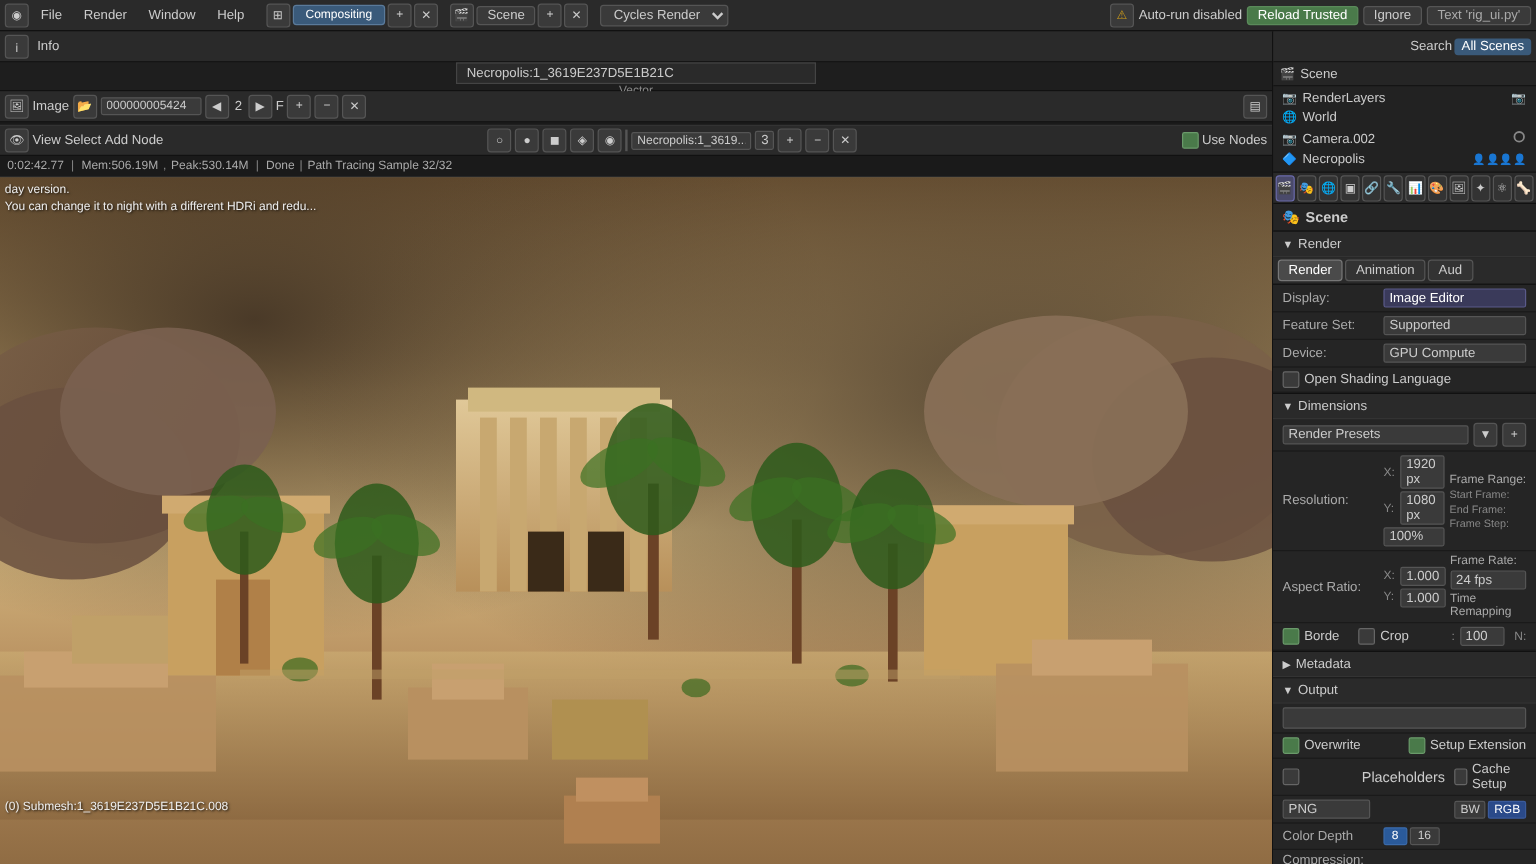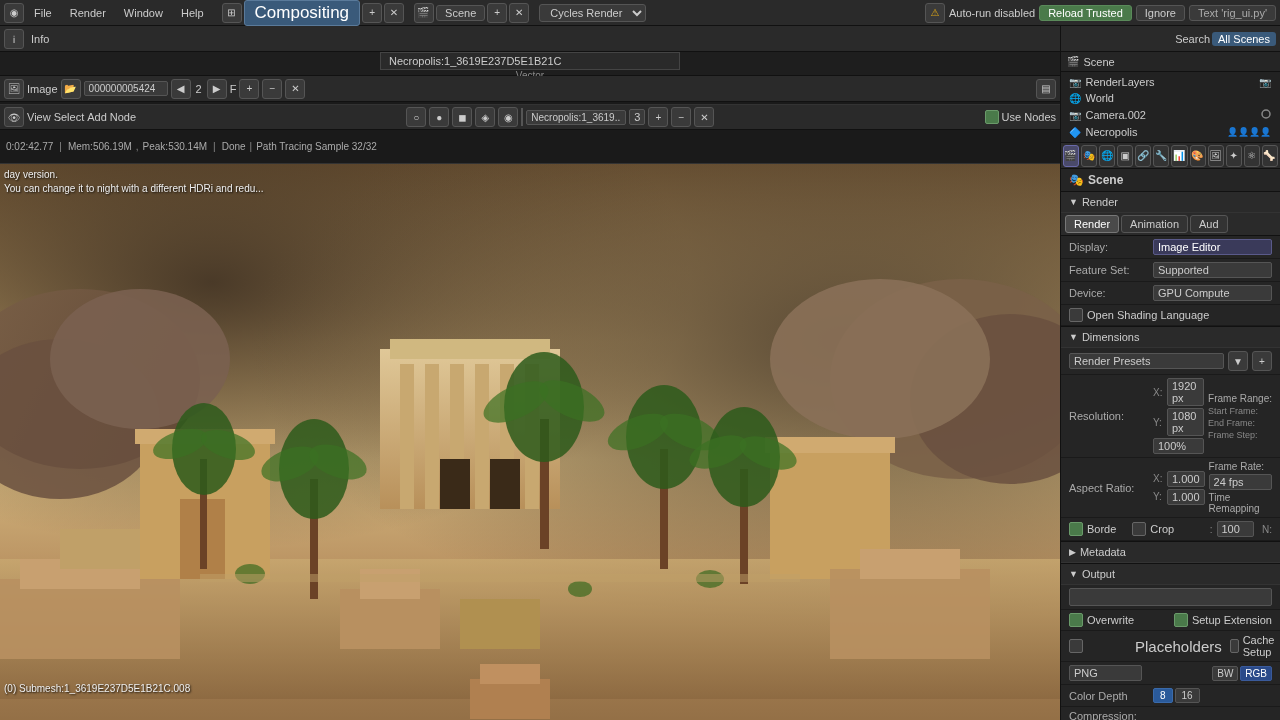--- a/index.html
+++ b/index.html
@@ -338,21 +338,21 @@
     <div class="scene-icons">
       <div class="icon-btn">◉</div>
     </div>
     <div class="menu-item">File</div>
     <div class="menu-item">Render</div>
     <div class="menu-item">Window</div>
     <div class="menu-item">Help</div>
 
     <div style="display:flex; align-items:center; margin-left:8px; gap:2px;">
       <div class="icon-btn">⊞</div>
-      <div style="background:#3a5a7a; border:1px solid #5a7a9a; padding:2px 10px; border-radius:3px; color:#fff; font-size:17px; cursor:pointer;">Compositing</div>
+      <div style="background:#3a5a7a; border:1px solid #5a7a9a; padding:2px 10px; border-radius:3px; color:#fff; font-size:10px; cursor:pointer;">Compositing</div>
       <div class="icon-btn">+</div>
       <div class="icon-btn">✕</div>
     </div>
 
     <div style="display:flex; align-items:center; margin-left:8px; gap:2px;">
       <div class="icon-btn">🎬</div>
       <div style="background:#3a3a3a; border:1px solid #555; padding:1px 8px; border-radius:3px; font-size:11px; color:#ccc;">Scene</div>
       <div class="icon-btn">+</div>
       <div class="icon-btn">✕</div>
     </div>
@@ -425,21 +425,21 @@
         <div class="icon-btn">✕</div>
         <div style="flex:1"></div>
         <label style="display:flex; align-items:center; gap:3px; cursor:pointer;">
           <div class="checkbox-sq checked"></div>
           <span style="color:#ccc; font-size:11px;">Use Nodes</span>
         </label>
       </div>
 
       <div class="viewport-wrapper">
 
-        <div style="height:34px; background:#1a1a1a; display:flex; align-items:center; padding:0 6px; border-bottom:1px solid #333;">
+        <div style="height:18px; background:#1a1a1a; display:flex; align-items:center; padding:0 6px; border-bottom:1px solid #333;">
           <span style="color:#aaa; font-size:10px;">0:02:42.77</span>
           <span style="color:#888; font-size:10px; margin:0 6px;">|</span>
           <span style="color:#aaa; font-size:10px;">Mem:506.19M</span>
           <span style="color:#888; font-size:10px; margin:0 4px;">,</span>
           <span style="color:#aaa; font-size:10px;">Peak:530.14M</span>
           <span style="color:#888; font-size:10px; margin:0 6px;">|</span>
           <span style="color:#aaa; font-size:10px;">Done</span>
           <span style="color:#888; font-size:10px; margin:0 4px;">|</span>
           <span style="color:#aaa; font-size:10px;">Path Tracing Sample 32/32</span>
         </div>
@@ -760,21 +760,21 @@
             <div style="flex:1;"></div>
             <div class="prop-checkbox">
               <div class="checkbox-sq checked"></div>
               <span style="color:#ccc; font-size:11px;">Setup Extension</span>
             </div>
           </div>
 
           <div class="prop-row">
             <div class="prop-checkbox">
               <div class="checkbox-sq"></div>
-              <span style="color:#ccc; font-size:15px;padding-left:48px;">Placeholders</span>
+              <span style="color:#ccc; font-size:12px;padding-left:48px;">Placeholders</span>
             </div>
             <div style="flex:1;"></div>
             <div class="prop-checkbox">
               <div class="checkbox-sq"></div>
               <span style="color:#ccc; font-size:11px;">Cache Setup</span>
             </div>
           </div>
 
           <div class="prop-row">
             <span class="prop-value" style="width:50px;">PNG</span>

